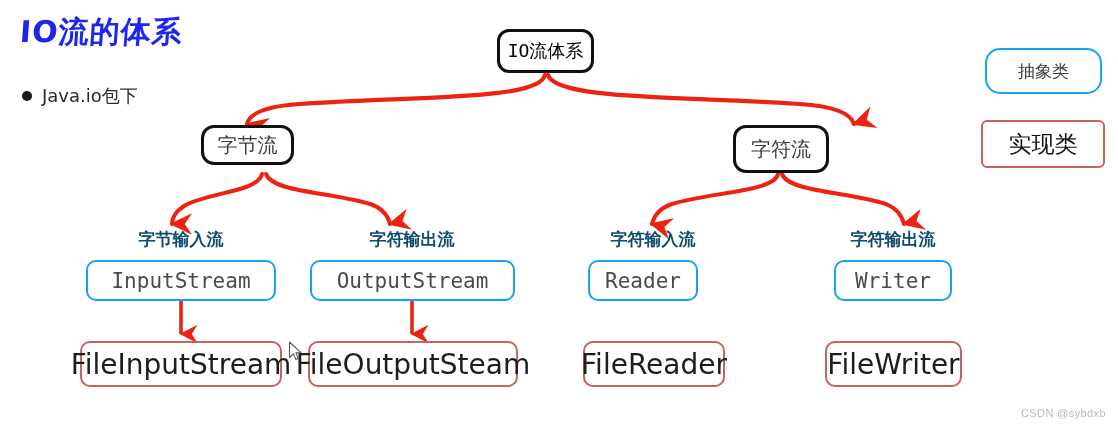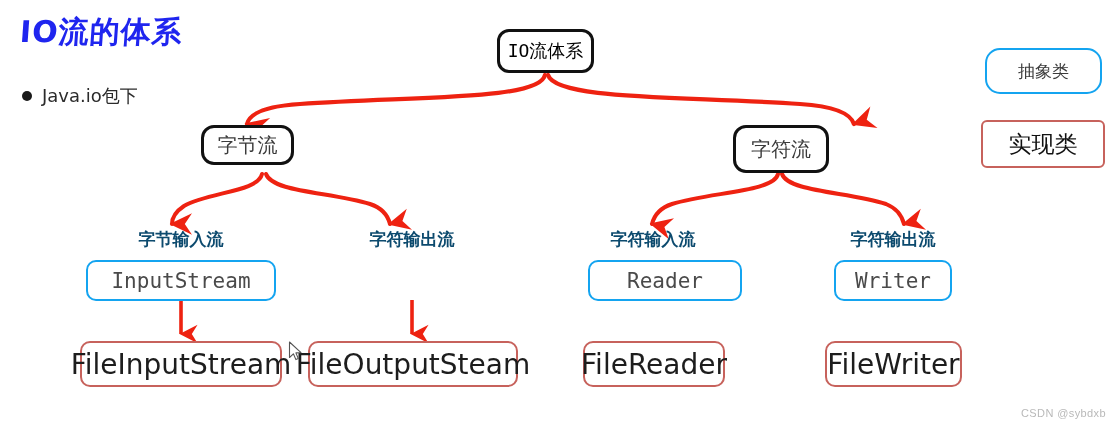--- a/index.html
+++ b/index.html
@@ -128,24 +128,25 @@
   <div class="node node-root" style="left:497px;top:29px;width:97px;height:44px;">IO流体系</div>
 
   <div class="node node-branch" style="left:201px;top:125px;width:93px;height:40px;">字节流</div>
   <div class="node node-branch" style="left:733px;top:125px;width:96px;height:48px;">字符流</div>
 
   <div class="caption" style="left:106px;top:228px;width:150px;">字节输入流</div>
   <div class="node node-abstract" style="left:86px;top:260px;width:190px;height:41px;">InputStream</div>
   <div class="node node-impl" style="left:80px;top:341px;width:202px;height:46px;">FileInputStream</div>
 
   <div class="caption" style="left:337px;top:228px;width:150px;">字符输出流</div>
+  <div class="node node-abstract" style="left:310px;top:260px;width:205px;height:41px;">OutputStream</div>
   <div class="node node-impl" style="left:308px;top:341px;width:210px;height:46px;">FileOutputSteam</div>
 
   <div class="caption" style="left:578px;top:228px;width:150px;">字符输入流</div>
-  <div class="node node-abstract" style="left:588px;top:260px;width:154px;height:41px;text-align:right;">Reader</div>
+  <div class="node node-abstract" style="left:588px;top:260px;width:110px;height:41px;text-align:right;">Reader</div>
   <div class="node node-impl" style="left:583px;top:341px;width:142px;height:46px;">FileReader</div>
 
   <div class="caption" style="left:818px;top:228px;width:150px;">字符输出流</div>
   <div class="node node-abstract" style="left:834px;top:260px;width:118px;height:41px;">Writer</div>
   <div class="node node-impl" style="left:825px;top:341px;width:137px;height:46px;">FileWriter</div>
 
   <div class="node legend-abstract" style="left:985px;top:48px;width:117px;height:46px;border-radius:15px;">抽象类</div>
   <div class="node legend-impl" style="left:981px;top:120px;width:124px;height:48px;">实现类</div>
 
   <div class="watermark">CSDN @sybdxb</div>

